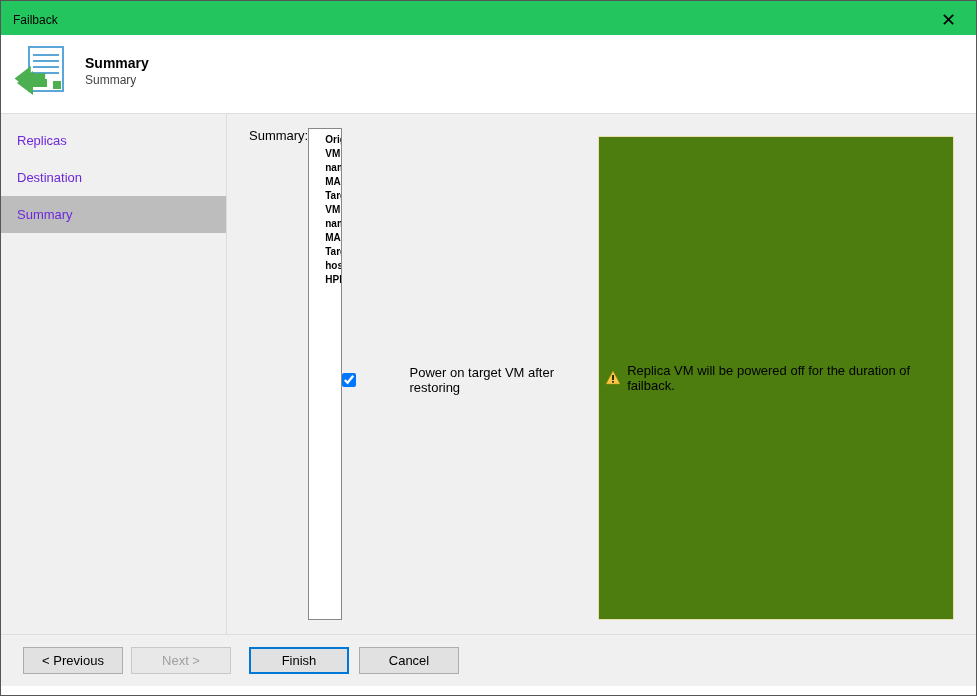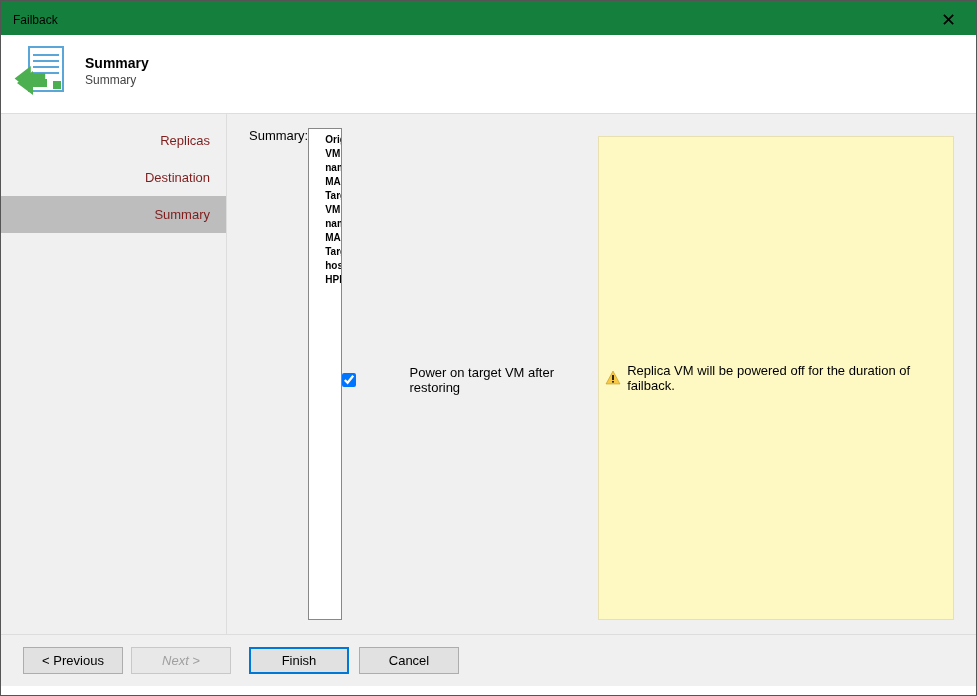--- a/index.html
+++ b/index.html
@@ -14,21 +14,21 @@
       width: 977px;
       height: 696px;
       overflow: hidden;
       border: 1px solid #555;
     }
     .titlebar {
       display: flex;
       justify-content: space-between;
       align-items: center;
       padding: 8px 12px 4px 12px;
-      background: #15803d;
+      background: #22c55e;
     }
     .titlebar-title {
       font-size: 12px;
       color: #000;
     }
     .close-btn {
       font-size: 18px;
       font-weight: 300;
       cursor: pointer;
       padding: 0 8px;
@@ -64,23 +64,22 @@
     }
     .sidebar {
       width: 226px;
       background: #f0f0f0;
       border-right: 1px solid #ddd;
       padding-top: 8px;
     }
     .sidebar-item {
       padding: 11px 16px;
       font-size: 13px;
-      color: #7f1d1d;
+      color: #6d28d9;
       cursor: pointer;
-      text-align: right;
     }
     .sidebar-item.active {
       background: #bdbdbd;
     }
     .main {
       flex: 1;
       padding: 14px 22px 14px 22px;
       display: flex;
       background: #f0f0f0;
     }
@@ -108,21 +107,21 @@
       gap: 48px;
     }
     .checkbox-row input {
       width: 14px;
       height: 14px;
       margin-right: 6px;
     }
     .warning-row {
       display: flex;
       align-items: center;
-      background: #fef9c3;
+      background: #4d7c0f;
       border: 1px solid #e8e0b0;
       padding: 4px 6px;
       margin-top: 8px;
       font-size: 13px;
     }
     .warning-icon {
       width: 16px;
       height: 16px;
       margin-right: 6px;
       flex-shrink: 0;
@@ -143,21 +142,20 @@
       background: #e1e1e1;
       border: 1px solid #adadad;
       cursor: pointer;
       font-family: inherit;
     }
     .btn:disabled {
       color: #a0a0a0;
       border-color: #c8c8c8;
       background: #e8e8e8;
       cursor: default;
-      font-style: italic;
     }
     .btn.primary {
       border: 2px solid #0078d7;
       padding: 4px 13px;
     }
     .btn-group-ab {
       display: flex;
       gap: 8px;
       margin-right: 8px;
     }

